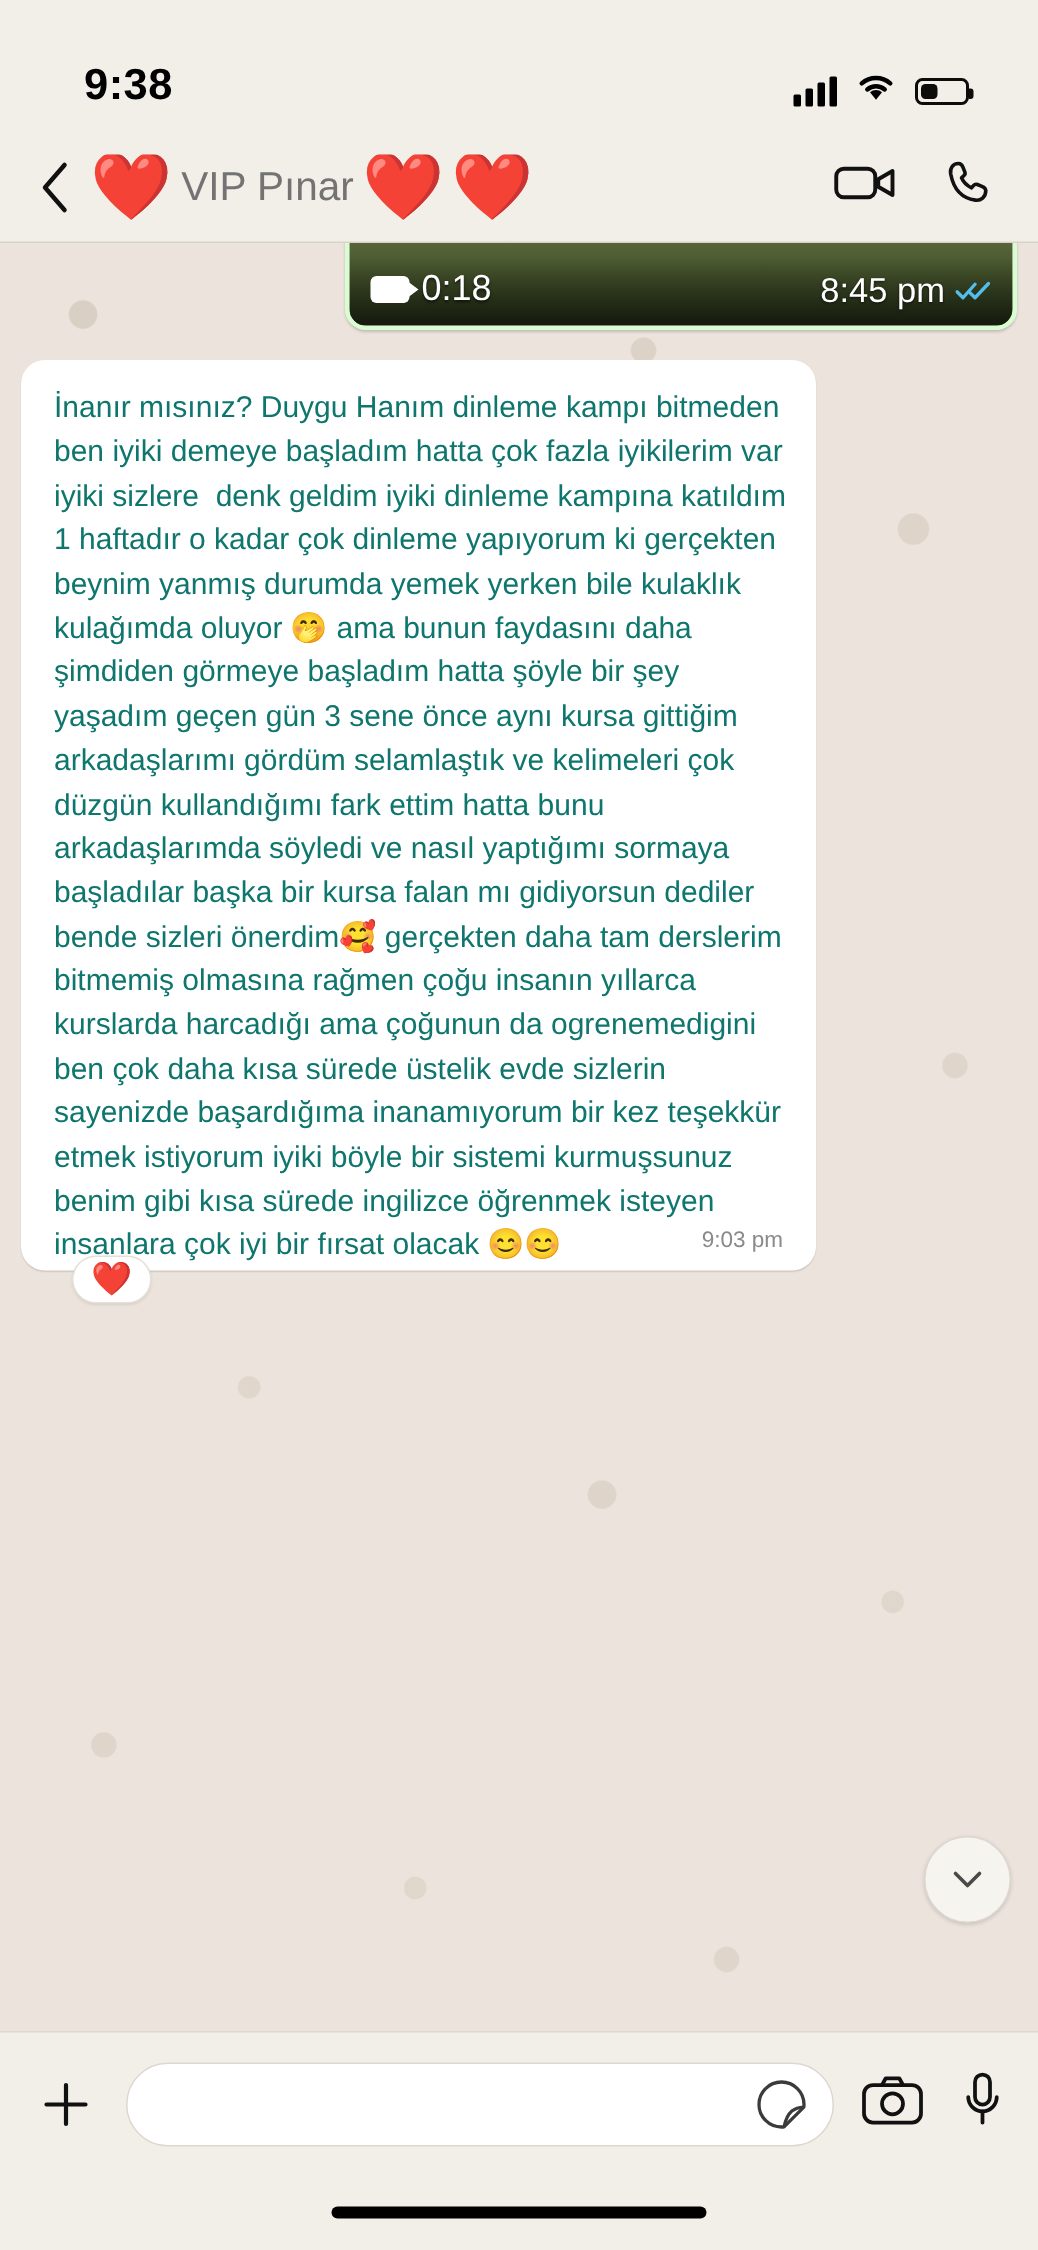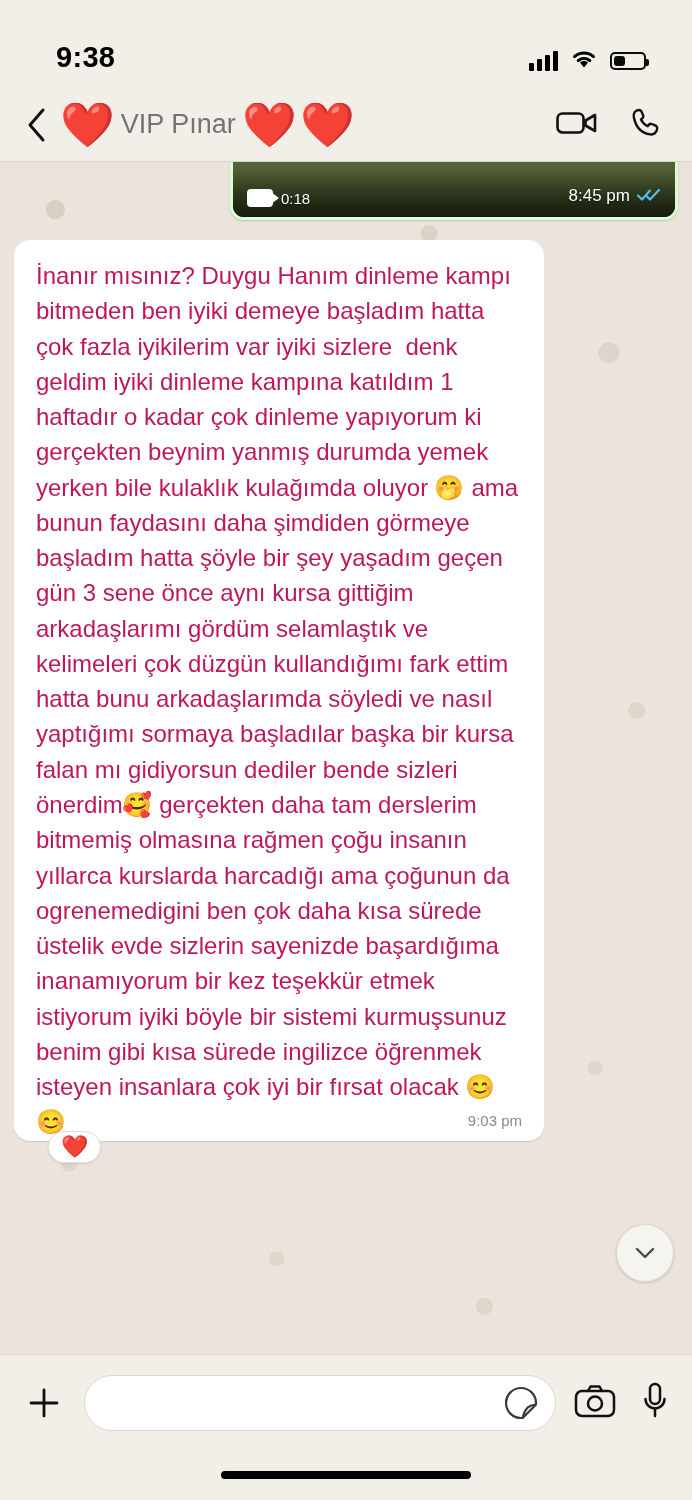--- a/index.html
+++ b/index.html
@@ -158,54 +158,54 @@
       linear-gradient(180deg, rgba(120,130,80,.9) 0%, rgba(70,85,45,.95) 60%, rgba(45,58,28,1) 100%);
   }
   .video-bubble .scene::after{
     content:"";
     position:absolute; left:0; right:0; bottom:0; height:46px;
     background: linear-gradient(180deg, rgba(0,0,0,0) 0%, rgba(0,0,0,.55) 100%);
   }
   .video-meta {
     position:absolute; left:14px; bottom:10px;
     display:flex; align-items:center; gap:8px;
-    color:#fff; font-size:15px; text-shadow: 0 1px 2px rgba(0,0,0,.6);
+    color:#fff; font-size:24px; text-shadow: 0 1px 2px rgba(0,0,0,.6);
   }
   .cam-badge {
     width: 26px; height: 18px; border-radius: 4px; background: #fff;
     position: relative;
   }
   .cam-badge::after{
     content:""; position:absolute; right:-6px; top:3px;
     border-top: 6px solid transparent;
     border-bottom: 6px solid transparent;
     border-left: 8px solid #fff;
   }
   .video-time {
     position:absolute; right:14px; bottom:10px;
     display:flex; align-items:flex-start; gap:7px;
-    color:#fff; font-size:17px; text-shadow: 0 1px 2px rgba(0,0,0,.6);
+    color:#fff; font-size:23px; text-shadow: 0 1px 2px rgba(0,0,0,.6);
   }
   .ticks { display:inline-block; transform: translateY(1px); }
 
   
   .text-bubble {
     position: absolute;
     top: 78px;
     left: 14px;
     width: 530px;
     background: #fff;
     border-radius: 16px;
     padding: 18px 20px 12px 22px;
     box-shadow: 0 1px 1px rgba(0,0,0,.13);
   }
   .text-bubble .body {
-    font-size: 24px;
+    font-size: 20px;
     line-height: 1.47;
-    color: #be185d;
+    color: #0f766e;
     white-space: pre-wrap;
     word-wrap: break-word;
   }
   .bubble-foot {
     display:flex; justify-content:flex-end; align-items:center;
     margin-top: -28px;
     padding-right: 2px;
   }
   .bubble-time { font-size: 15px; color: #8a8a8a; }
   .reaction {

